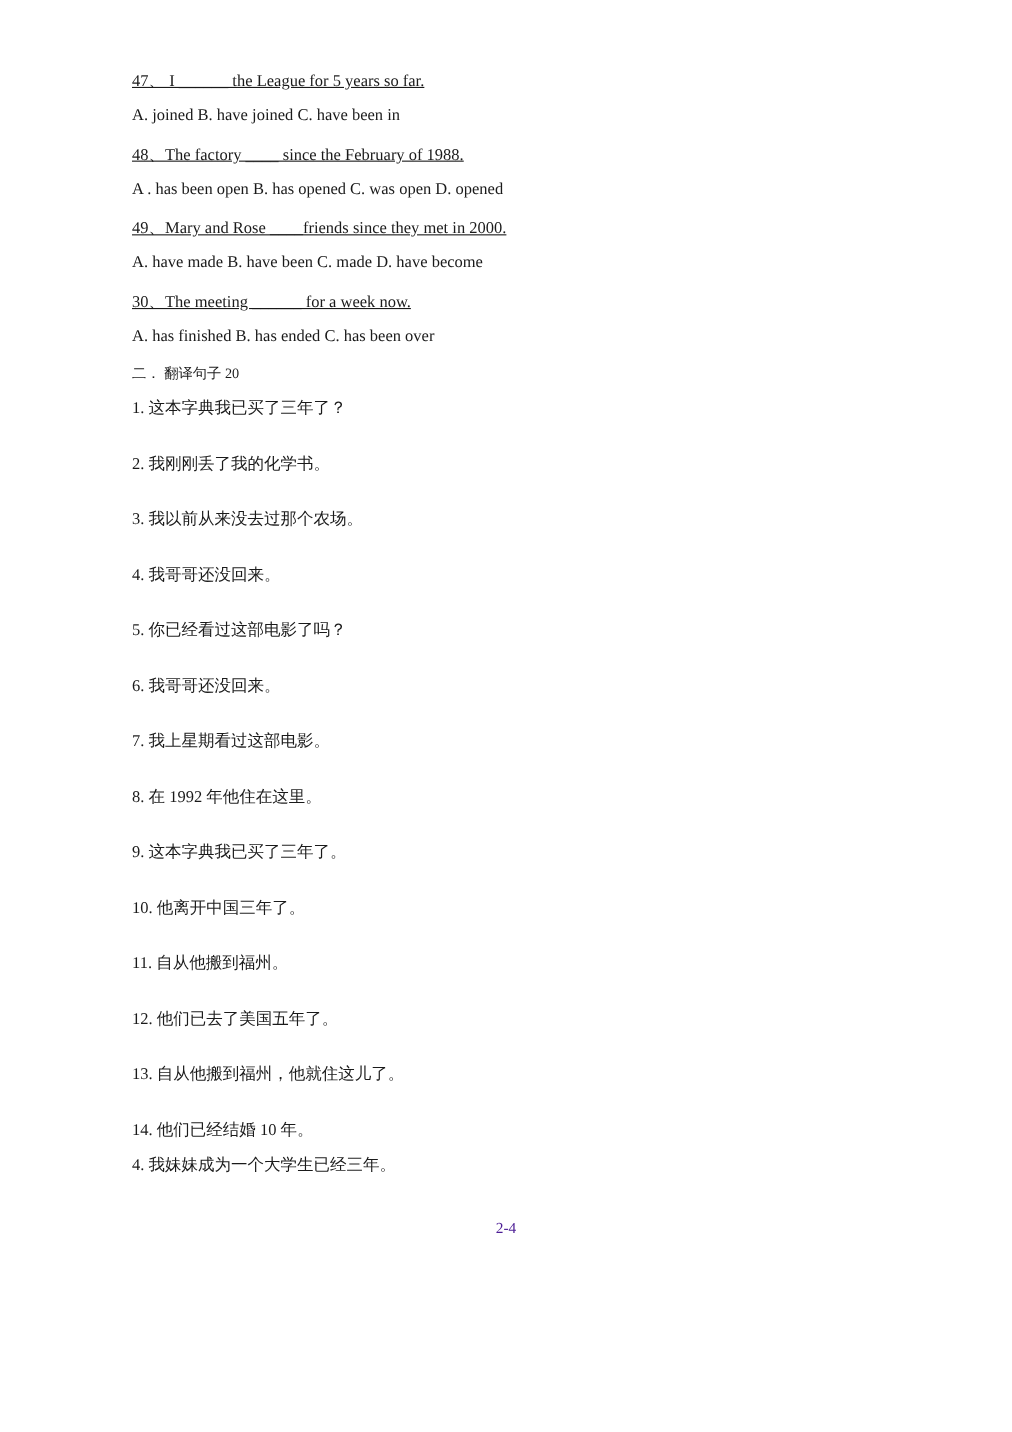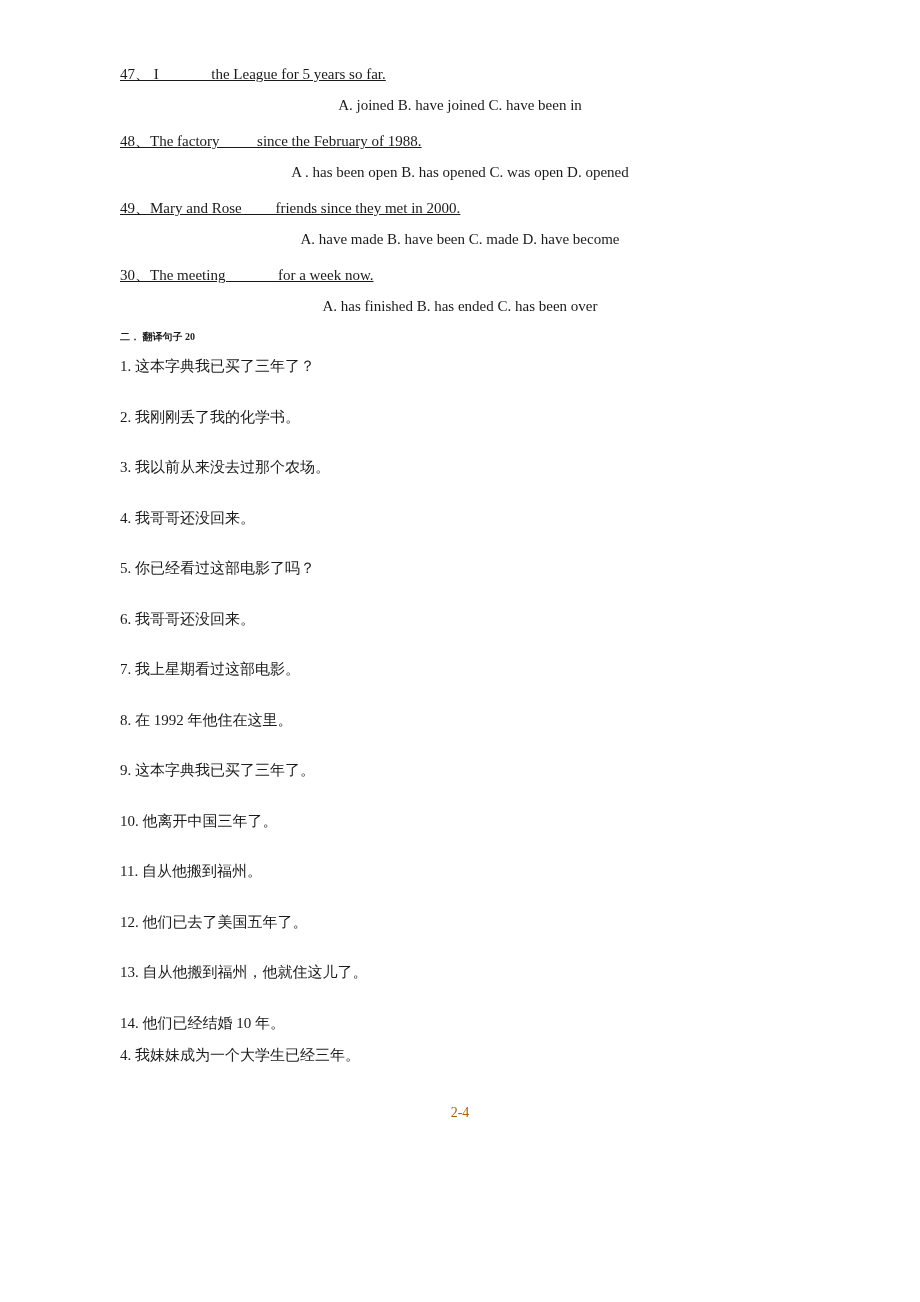--- a/index.html
+++ b/index.html
@@ -18,41 +18,39 @@
       line-height: 1.8;
     }
     .question-line {
       margin-bottom: 2px;
       line-height: 1.9;
       text-decoration: underline;
     }
     .options-line {
       margin-bottom: 8px;
       line-height: 1.9;
-      text-align: center;
     }
     .section-header {
       margin-top: 5px;
       margin-bottom: 6px;
-      font-size: 10px;
-      font-weight: bold;
+      font-size: 13px;
     }
     .translation-item {
       margin-bottom: 22px;
       line-height: 1.9;
     }
     .translation-item-close {
       margin-bottom: 4px;
       line-height: 1.9;
     }
     .page-number {
       text-align: center;
       margin-top: 30px;
       font-size: 14px;
-      color: #a16207;
+      color: #4c1d95;
     }
   </style>
 </head>
 <body>
 
 <div>
   <div class="question-line">
     <span>47、 I ______ the League for 5 years so far.</span>
   </div>
   <div class="options-line">

